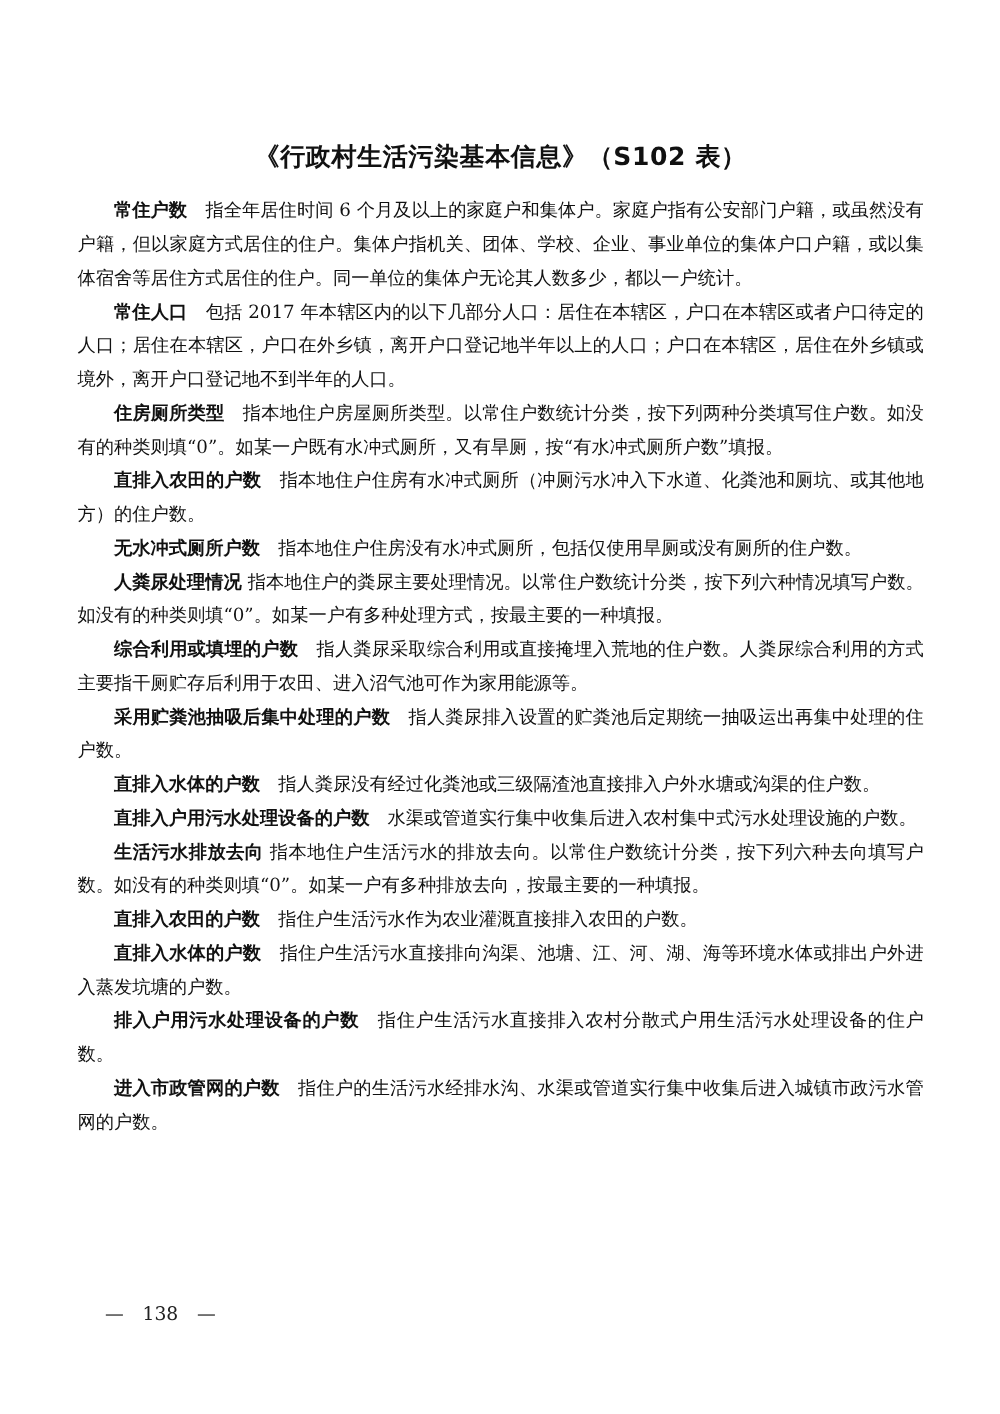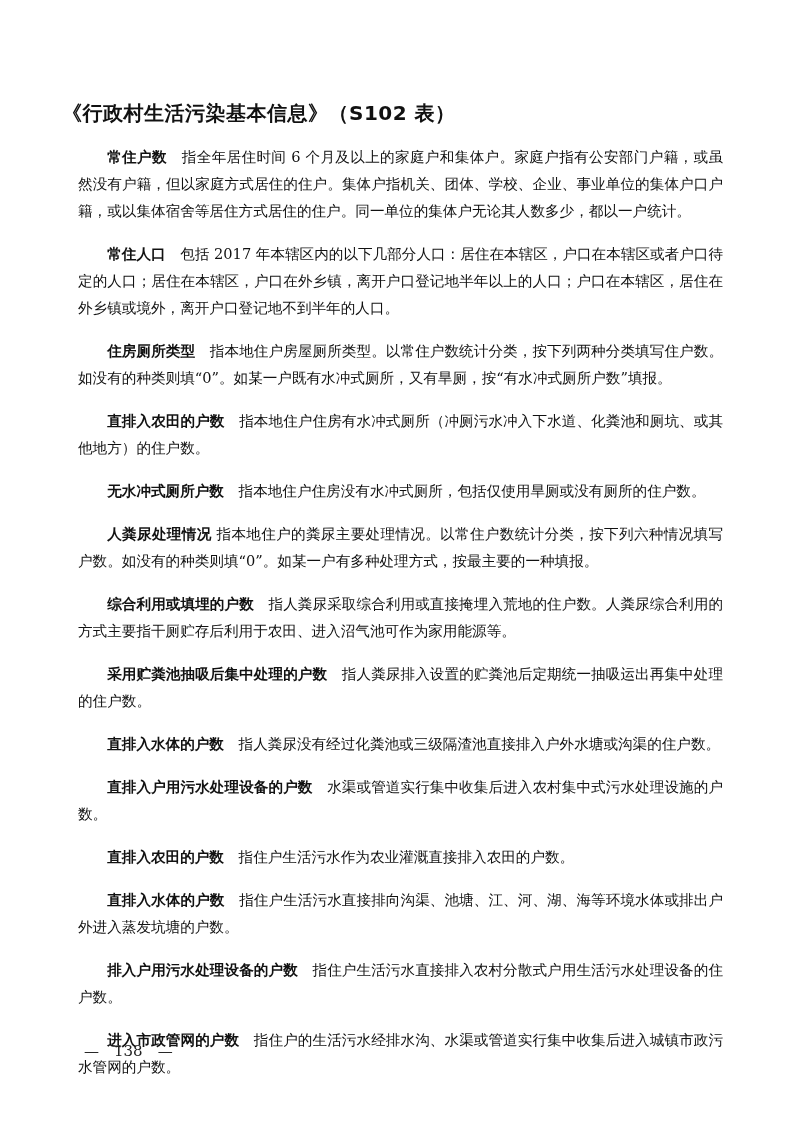--- a/index.html
+++ b/index.html
@@ -12,30 +12,30 @@
     width: 800px;
     height: 1131px;
     box-sizing: border-box;
     background: #ffffff;
     color: #111111;
     padding: 96px 61px 0 62px;
     overflow: hidden;
     font-family: "DejaVu Serif", serif;
   }
   .doc-title {
-    margin: 4px 0 17px 0;
+    margin: 16px 0 17px 0;
     font-size: 20px;
     line-height: 26px;
     font-weight: 700;
-    text-align: left;
+    text-align: center;
     font-family: "DejaVu Sans", sans-serif;
     letter-spacing: 0.5px;
   }
   .para {
-    margin: 16px;
+    margin: 0;
     font-size: 14.6px;
     line-height: 27px;
     text-align: justify;
     text-justify: inter-ideograph;
     text-indent: 2em;
     word-break: break-all;
   }
   .term {
     font-weight: 700;
     font-family: "DejaVu Sans", sans-serif;
@@ -78,20 +78,21 @@
   <p class="para"><span class="term">综合利用或填埋的户数</span><span class="desc">　指人粪尿采取综合利用或直接掩埋入荒地的住户数。人粪尿综合利用的方式主要指干厕贮存后利用于农田、进入沼气池可作为家用能源等。</span></p>
 
   <p class="para"><span class="term">采用贮粪池抽吸后集中处理的户数</span><span class="desc">　指人粪尿排入设置的贮粪池后定期统一抽吸运出再集中处理的住户数。</span></p>
 
   <p class="para"><span class="term">直排入水体的户数</span><span class="desc">　指人粪尿没有经过化粪池或三级隔渣池直接排入户外水塘或沟渠的住户数。</span></p>
 
   <p class="para"><span class="term">直排入户用污水处理设备的户数</span><span class="desc">　水渠或管道实行集中收集后进入农村集中式污水处理设施的户数。</span></p>
 
 
 
+  <p class="para"><span class="term">生活污水排放去向</span><span class="desc"> 指本地住户生活污水的排放去向。以常住户数统计分类，按下列六种去向填写户数。如没有的种类则填“0”。如某一户有多种排放去向，按最主要的一种填报。</span></p>
 
   <p class="para"><span class="term">直排入农田的户数</span><span class="desc">　指住户生活污水作为农业灌溉直接排入农田的户数。</span></p>
 
   <p class="para"><span class="term">直排入水体的户数</span><span class="desc">　指住户生活污水直接排向沟渠、池塘、江、河、湖、海等环境水体或排出户外进入蒸发坑塘的户数。</span></p>
 
   <p class="para"><span class="term">排入户用污水处理设备的户数</span><span class="desc">　指住户生活污水直接排入农村分散式户用生活污水处理设备的住户数。</span></p>
 
 
   <p class="para"><span class="term">进入市政管网的户数</span><span class="desc">　指住户的生活污水经排水沟、水渠或管道实行集中收集后进入城镇市政污水管网的户数。</span></p>
 

